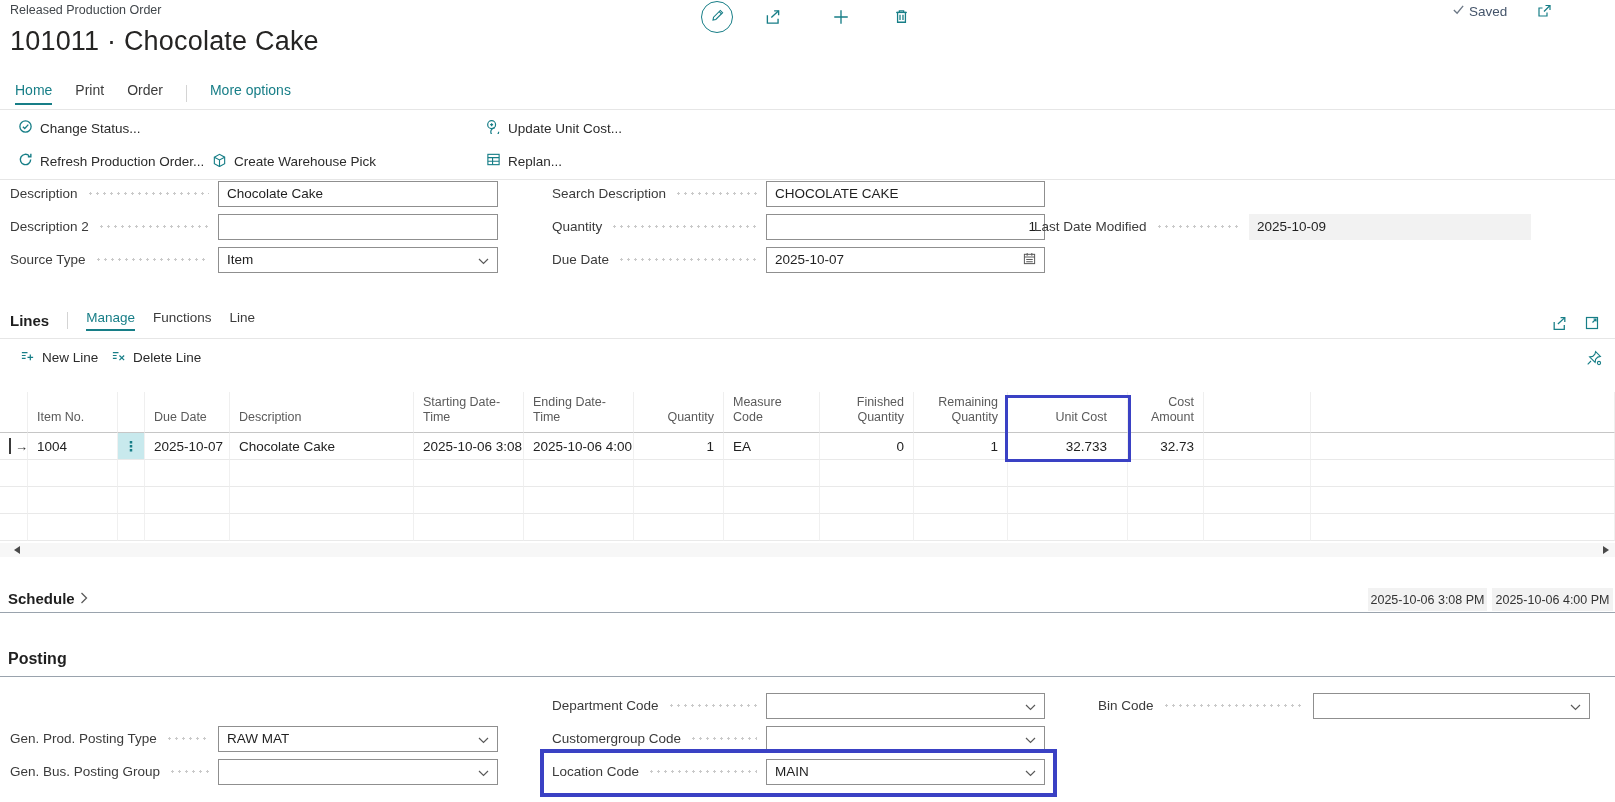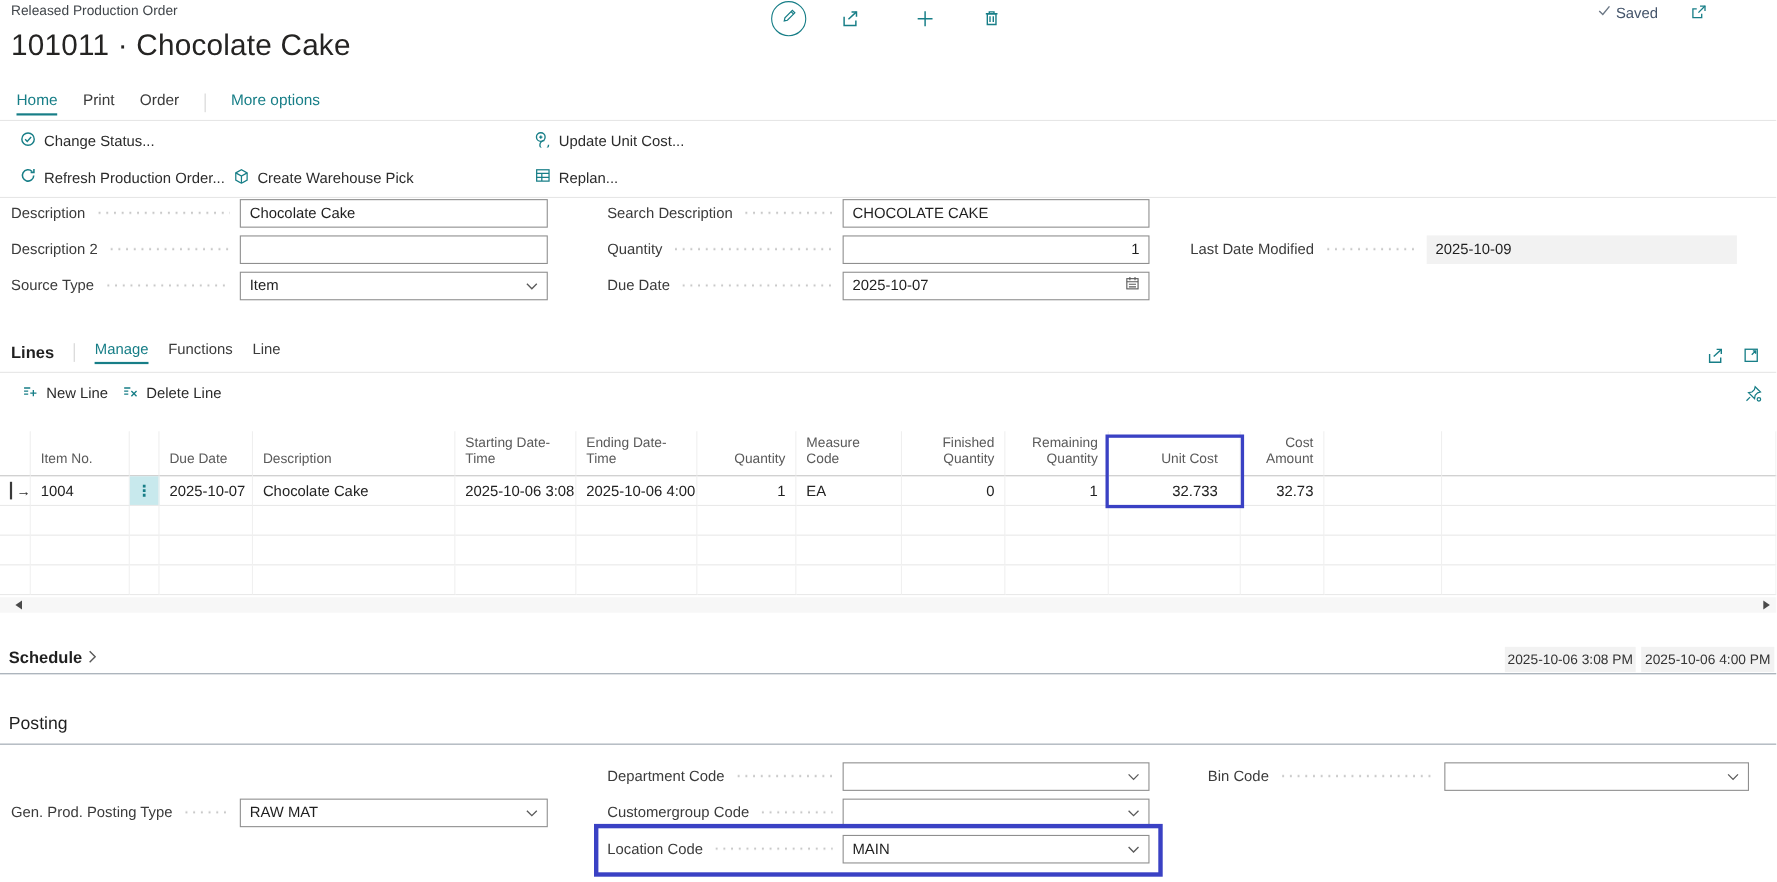--- a/index.html
+++ b/index.html
@@ -71,21 +71,21 @@
   .hscroll{position:absolute;left:0;top:543px;width:1615px;height:14px;background:#f7f7f7;cursor:pointer}
   .tri{position:absolute;top:3px;width:0;height:0;border-style:solid}
   .tri.left{left:14px;border-width:4.5px 6px 4.5px 0;border-color:transparent #4a4a4a transparent transparent}
   .tri.right{right:6px;border-width:4.5px 0 4.5px 6px;border-color:transparent transparent transparent #4a4a4a}
 
   
   .sched-title{position:absolute;left:8px;top:590px;display:flex;align-items:center;gap:4px;font-size:15px;font-weight:700;color:#1f1f1f;cursor:pointer}
   .sched-box{position:absolute;top:588px;height:23px;background:#f2f2f2;display:flex;align-items:center;justify-content:center;font-size:12.5px;color:#333}
 
   
-  .post-title{position:absolute;left:8px;top:650px;font-size:16px;font-weight:400;color:#1f1f1f}
+  .post-title{position:absolute;left:8px;top:650px;font-size:16px;font-weight:700;color:#1f1f1f}
 </style>
 </head>
 <body>
 
 <div class="app">
 
   <div class="caption">Released Production Order</div>
 
   <div class="topbtn editcircle">
     <span>
@@ -235,21 +235,21 @@
     <span class="leader"></span>
     <span class="fbox" style="flex-basis:279px">
       <span class="fval">2025-10-07</span>
       <span class="chev"><svg width="13" height="13" viewBox="0 0 14 14" fill="none" stroke="#5a5a5a" stroke-width="1.1">
             <rect x="1.5" y="2.5" width="11" height="10"></rect>
             <path d="M1.5 5.5h11M4.5 1v3M9.5 1v3M3.5 8h7M3.5 10.5h7"></path>
           </svg></span>
     </span>
   </div>
 
-  <div class="frow" style="left:1082px;top:213px;width:497px">
+  <div class="frow" style="left:1034px;top:213px;width:497px">
     <span class="flabel">Last Date Modified</span>
     <span class="leader"></span>
     <span class="fbox readonly" style="flex-basis:282px">
         <span class="fval">2025-10-09</span>
       </span>
   </div>
 
   <div class="lines-head">
     <span class="lines-title">Lines</span>
     <span class="vdiv"></span>
@@ -400,20 +400,30 @@
   <div class="frow" style="left:10px;top:725px;width:488px">
     <span class="flabel">Gen. Prod. Posting Type</span>
     <span class="leader"></span>
     <span class="fbox" style="flex-basis:280px">
       <span class="fval">RAW MAT</span>
       <span class="chev"><svg width="11" height="7" viewBox="0 0 11 7" fill="none" stroke="#5a5a5a" stroke-width="1.2">
             <path d="M1 1l4.5 4.5L10 1"></path>
           </svg></span>
     </span>
   </div>
+  <div class="frow" style="left:10px;top:758px;width:488px">
+    <span class="flabel">Gen. Bus. Posting Group</span>
+    <span class="leader"></span>
+    <span class="fbox" style="flex-basis:280px">
+      <span class="fval"></span>
+      <span class="chev"><svg width="11" height="7" viewBox="0 0 11 7" fill="none" stroke="#5a5a5a" stroke-width="1.2">
+            <path d="M1 1l4.5 4.5L10 1"></path>
+          </svg></span>
+    </span>
+  </div>
 
   <div class="frow" style="left:552px;top:692px;width:493px">
     <span class="flabel">Department Code</span>
     <span class="leader"></span>
     <span class="fbox" style="flex-basis:279px">
       <span class="fval"></span>
       <span class="chev"><svg width="11" height="7" viewBox="0 0 11 7" fill="none" stroke="#5a5a5a" stroke-width="1.2">
             <path d="M1 1l4.5 4.5L10 1"></path>
           </svg></span>
     </span>

